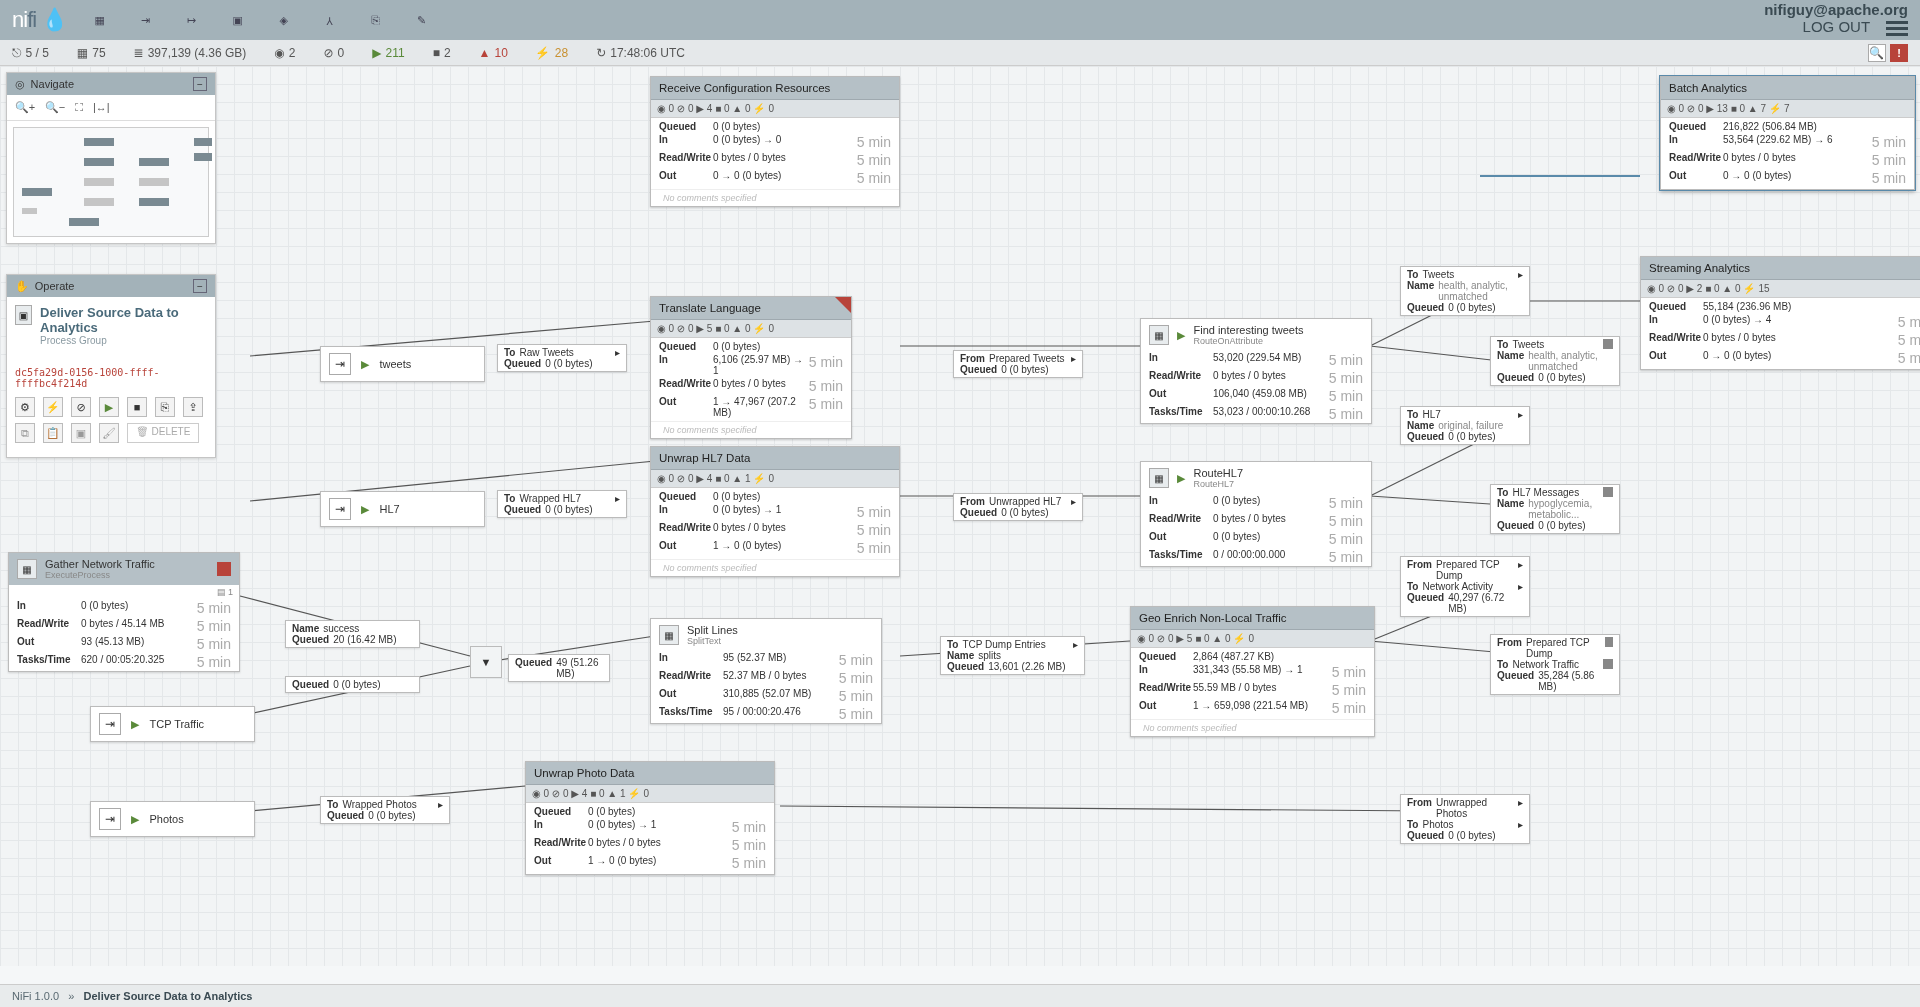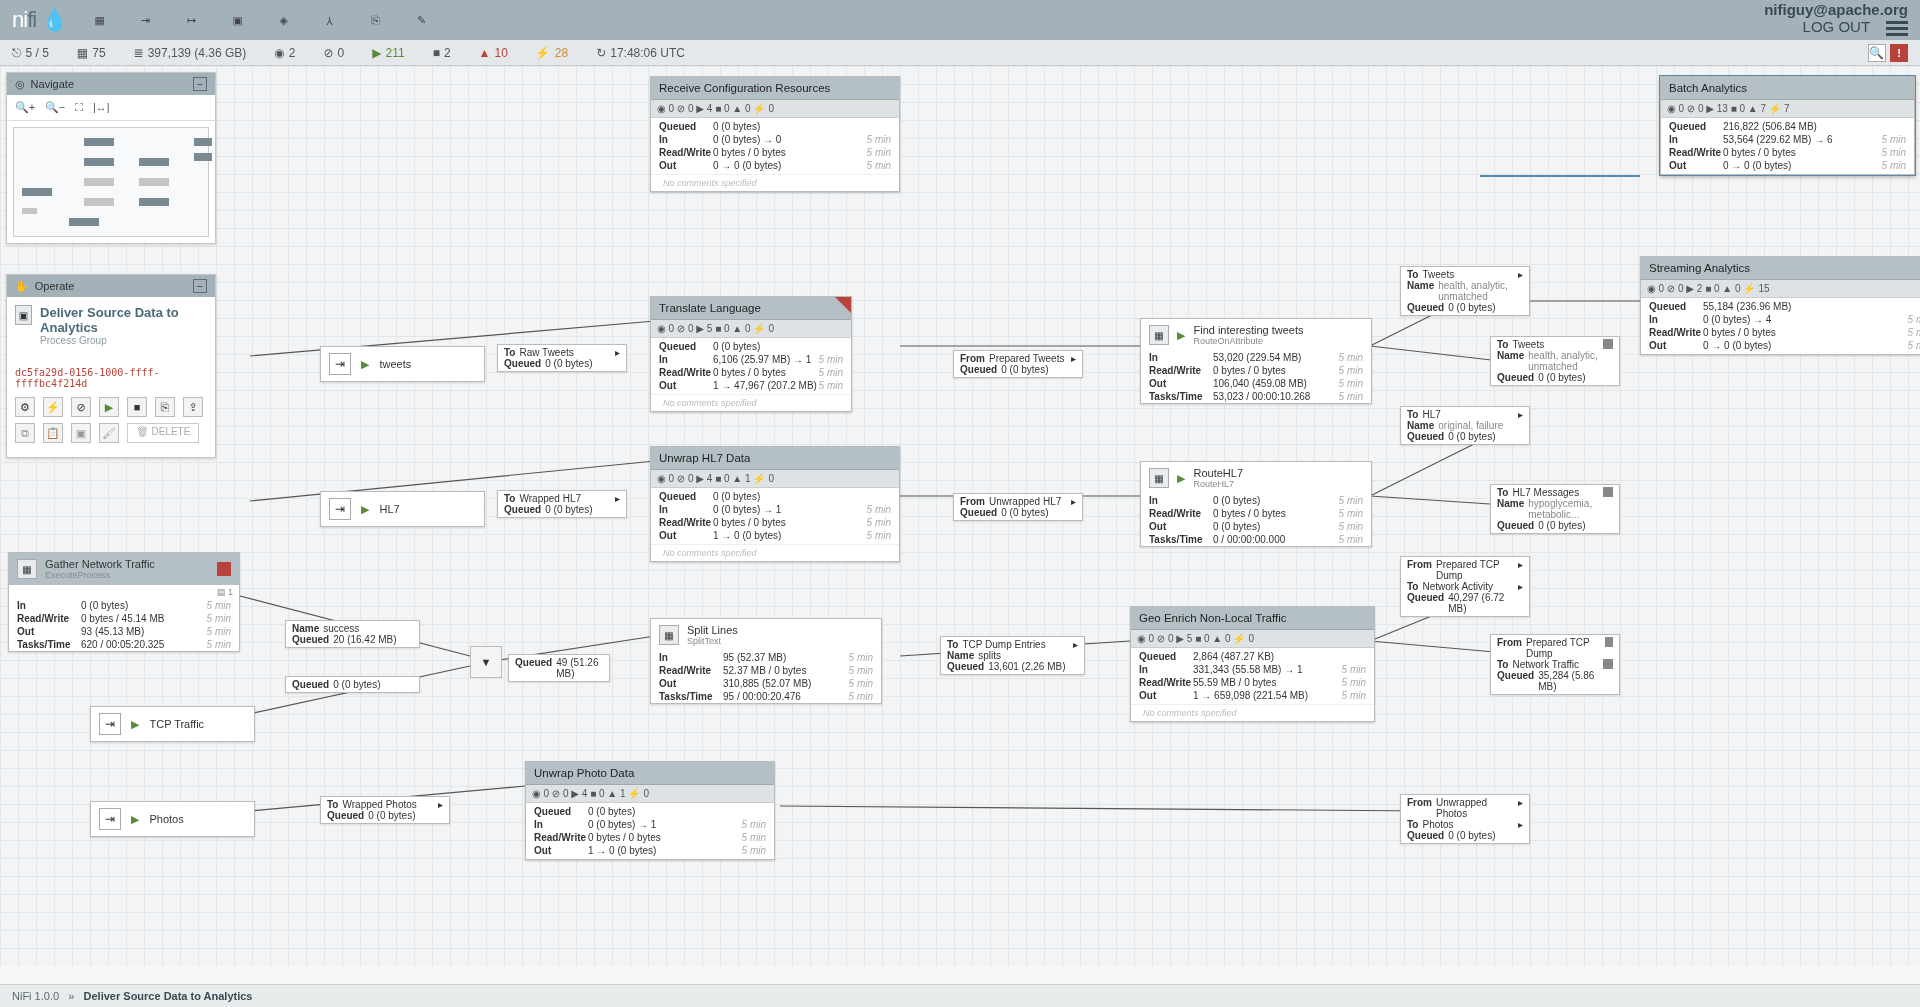--- a/index.html
+++ b/index.html
@@ -43,21 +43,21 @@
 .op-delete { border:1px solid #ccc; padding:2px 8px; font-size:10px; color:#aaa; }
 
 
 .pg { position:absolute; background:#fff; border:1px solid #bbb; box-shadow:0 1px 2px rgba(0,0,0,0.2); }
 .pg-head { background:#b5c0c6; padding:5px 8px; font-size:11.5px; color:#222; border-bottom:1px solid #9fa9af; }
 .pg-stats { background:#dde2e5; padding:3px 6px; font-size:10px; color:#555; display:flex; gap:10px; align-items:center; border-bottom:1px solid #ccc; }
 .pg-body { padding:2px 0; }
 .pg-row { display:flex; padding:1px 8px; font-size:10px; }
 .pg-row .lbl { width:54px; font-weight:bold; }
 .pg-row .val { flex:1; }
-.pg-row .time { color:#aaa; font-size:10px;font-style:italic; }
+.pg-row .time { color:#aaa; font-size:14px; }
 .pg-foot { padding:3px 12px; font-size:9px; color:#bbb; font-style:italic; border-top:1px solid #eee;}
 .pg-head.red-corner::after { content:""; position:absolute; right:0; top:0; border:8px solid transparent; border-top-color:#b8433a; border-right-color:#b8433a;}
 .pg.sel { box-shadow:0 0 0 1px #5a8aaa,0 2px 4px rgba(0,0,0,0.3); }
 
 .proc { position:absolute; background:#fff; border:1px solid #bbb; box-shadow:0 1px 2px rgba(0,0,0,0.15); }
 .proc-head { display:flex; align-items:center; padding:5px 8px; gap:8px; font-size:11px; }
 .proc-icon { width:20px; height:20px; border:1px solid #aaa; background:#e8ecee; display:flex; align-items:center; justify-content:center; font-size:10px; }
 .proc .sub { font-size:9px; color:#888; }
 .proc-body .pg-row .lbl { width:64px; }
 

